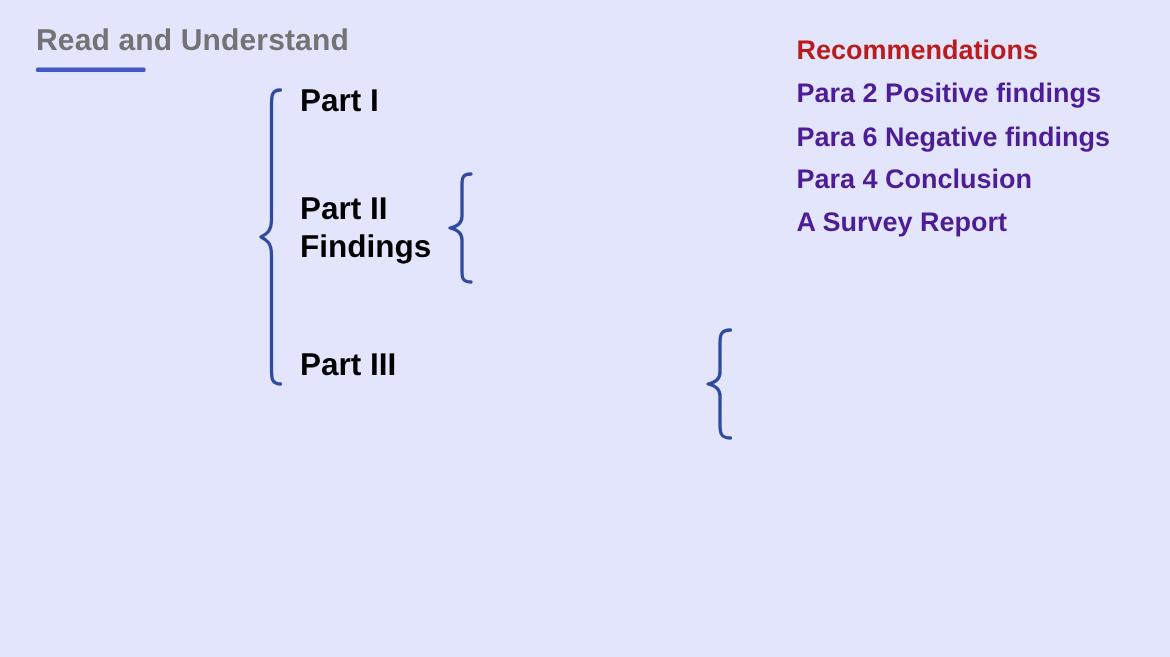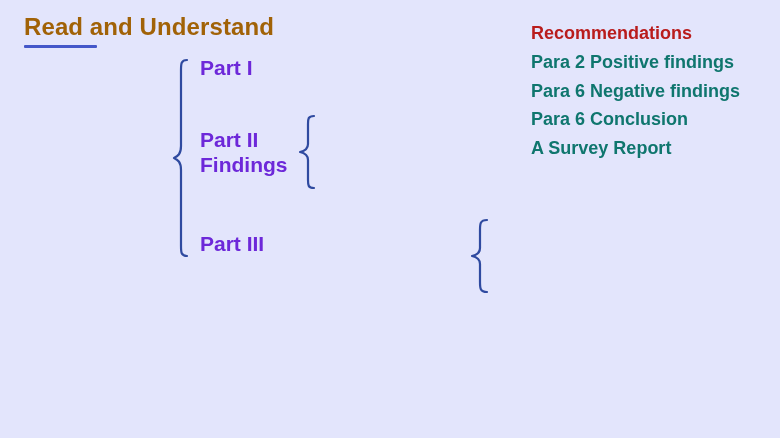--- a/index.html
+++ b/index.html
@@ -20,41 +20,41 @@
     background: #e3e5fc;
   }
 
   
   #title-block {
     position: absolute;
     left: 24px;
     top: 14px;
   }
   #page-title {
-    font-size: 24px;
+    font-size: 20px;
     font-weight: bold;
-    color: #a16207;
+    color: #737373;
     letter-spacing: 0.1px;
     line-height: 26px;
     white-space: nowrap;
   }
   #title-underline {
     margin-top: 5px;
     width: 73px;
     height: 3px;
     background: #4457c9;
     border-radius: 1px;
   }
 
   
   .part-label {
     position: absolute;
     font-size: 21px;
     font-weight: bold;
-    color: #6d28d9;
+    color: #000000;
     line-height: 25px;
     white-space: nowrap;
   }
   #part-1 { left: 200px; top: 55px; }
   #part-2 { left: 200px; top: 127px; }
   #part-3 { left: 200px; top: 231px; }
 
   
   .brace-svg {
     position: absolute;
@@ -73,21 +73,21 @@
 
   
   #outline-list {
     position: absolute;
     left: 531px;
     top: 19px;
   }
   .outline-item {
     font-size: 18px;
     font-weight: bold;
-    color: #0f766e;
+    color: #4c1d95;
     line-height: 28.8px;
     white-space: nowrap;
   }
   .outline-item.accent-dark {
     color: #b91c1c;
   }
 </style>
 </head>
 <body>
 
@@ -134,17 +134,17 @@
              C 10 37, 7 39, 2 40
              C 7 41, 10 43, 10 48
              L 10 66
              C 10 72, 10 76, 17 76"></path>
   </svg>
 
   <div id="outline-list">
     <div class="outline-item accent-dark">Recommendations</div>
     <div class="outline-item">Para 2 Positive findings</div>
     <div class="outline-item">Para 6 Negative findings</div>
-    <div class="outline-item">Para 6 Conclusion</div>
+    <div class="outline-item">Para 4 Conclusion</div>
     <div class="outline-item">A Survey Report</div>
   </div>
 
 </div>
 
 </body></html>

